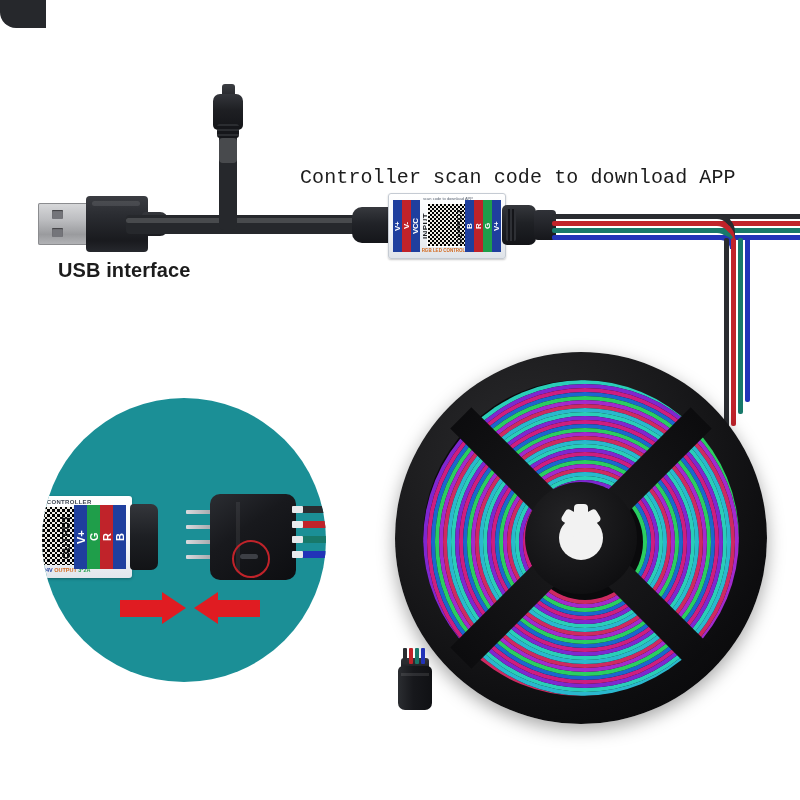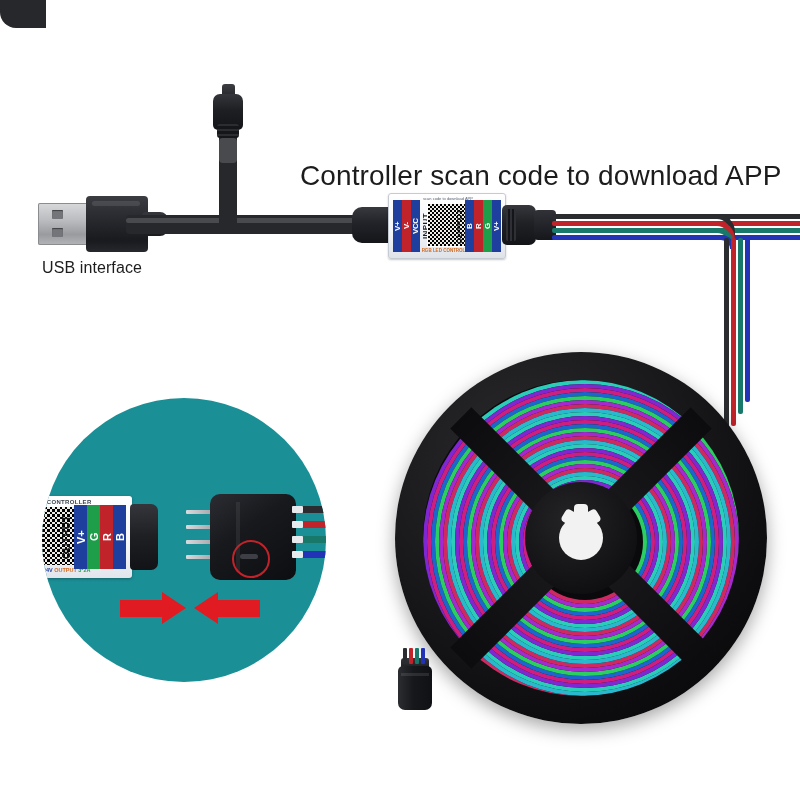--- a/index.html
+++ b/index.html
@@ -20,22 +20,22 @@
 
   
   .anno {
     position: absolute;
     color: #1c1c1c;
     font-family: "Liberation Sans", sans-serif;
     white-space: nowrap;
     letter-spacing: .1px;
   }
   #label-ir      { left: 168px; top: 46px;  font-size: 20px; }
-  #label-ctrl    { left: 300px; top: 160px; font-size: 28px; }
-  #label-usb     { left: 42px;  top: 259px; font-size: 16px; }
+  #label-ctrl    { left: 300px; top: 166px; font-size: 20px; font-family: Liberation Mono, monospace; }
+  #label-usb     { left: 58px;  top: 259px; font-size: 20px; font-weight: bold; }
 
   
   .cable {
     position: absolute;
     background: #26282c;
     border-radius: 6px;
   }
   .cable.sheen::after {
     content: "";
     position: absolute;

